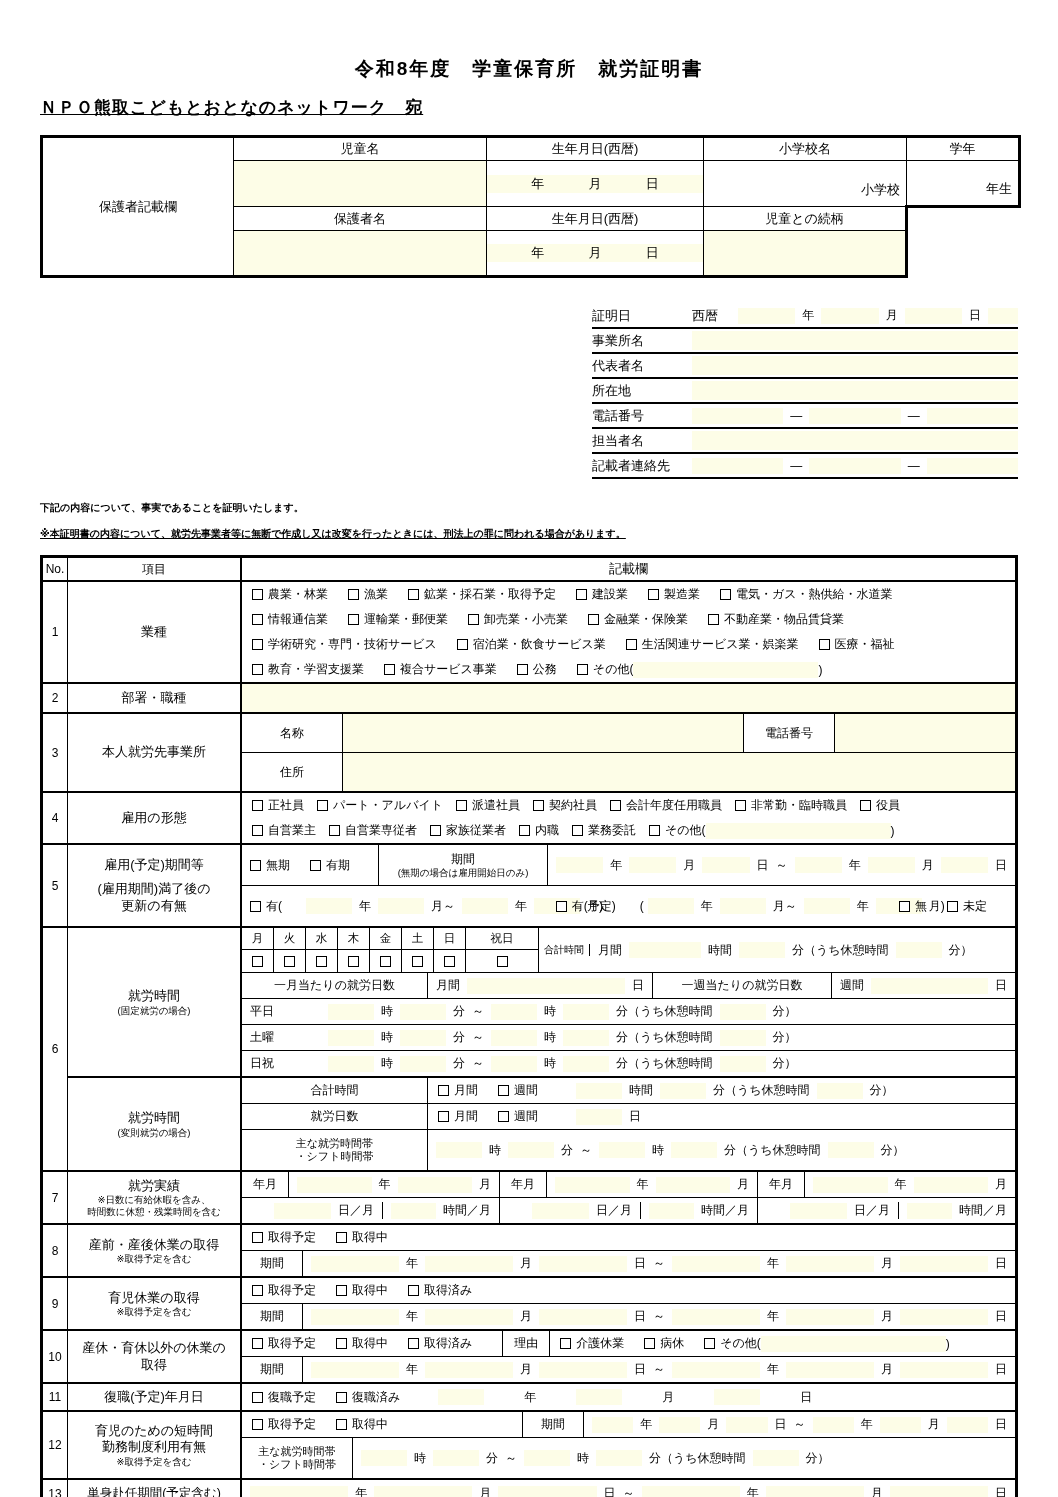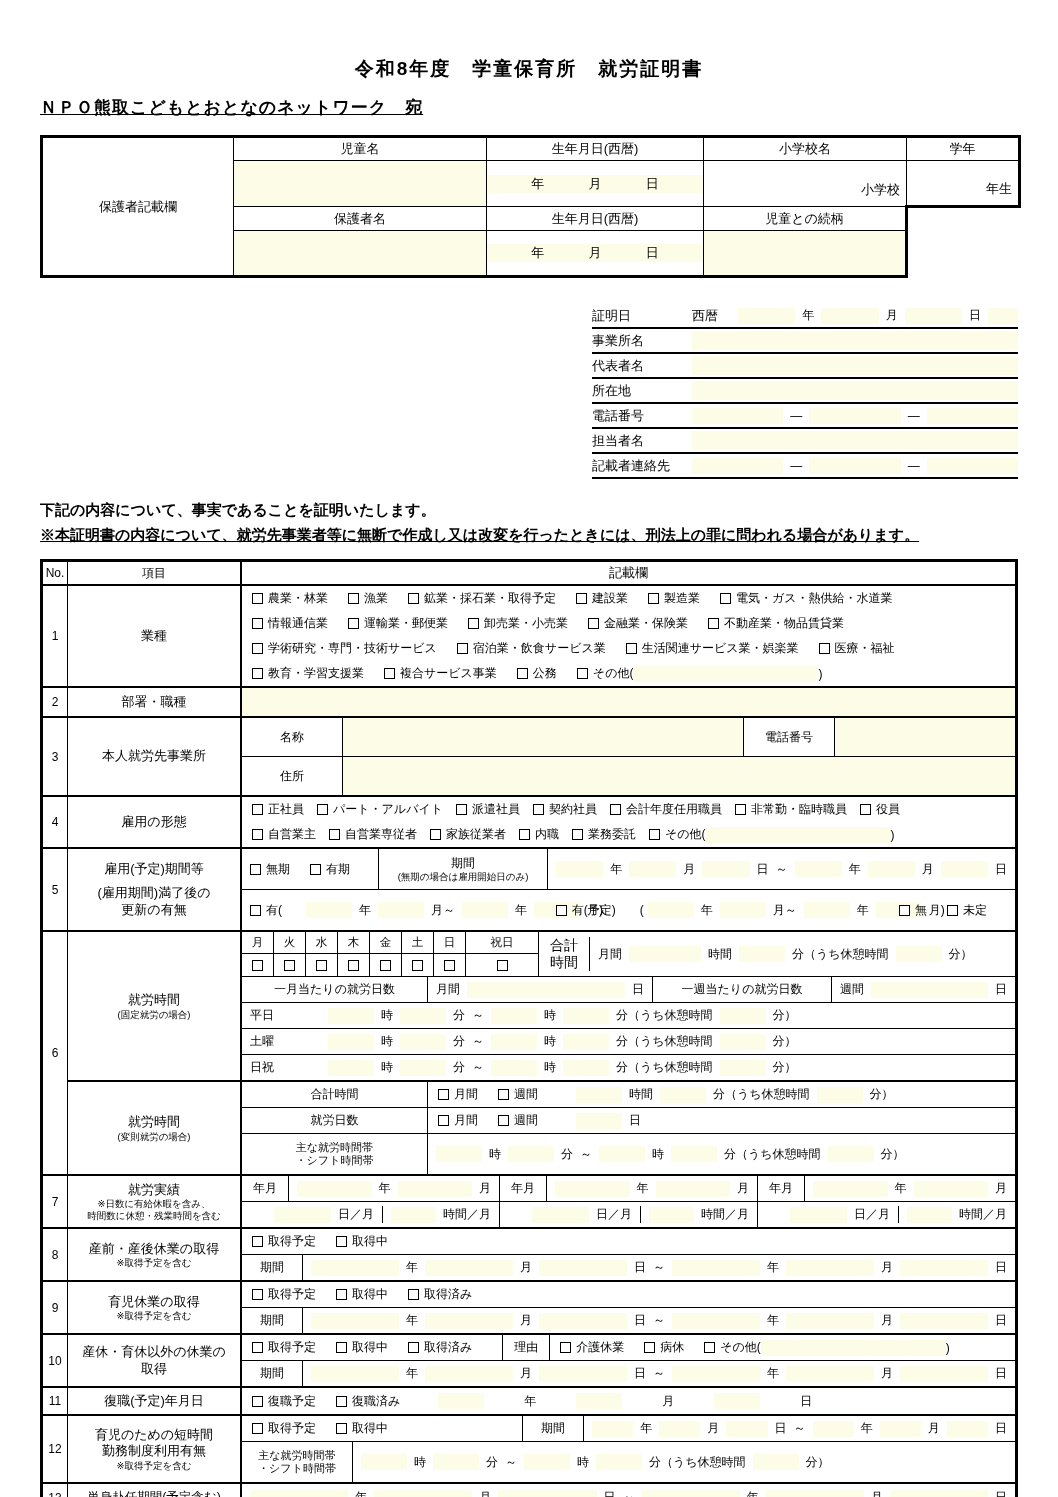--- a/index.html
+++ b/index.html
@@ -24,22 +24,22 @@
   .sfx{padding:0 6px;background:#fff0;font-size:13px;}
   .small{font-size:10px;}
   
   .cert{width:426px;margin:26px 0 0 552px;}
   .cert-row{display:flex;align-items:center;height:23px;border-bottom:2px solid #000;font-size:13px;}
   .cert-label{width:100px;flex:none;}
   .cert-val{flex:1;display:flex;align-items:center;height:19px;}
   .seireki{width:46px;flex:none;font-size:13px;}
   .yfull{flex:1;background:#fdfde7;height:19px;}
   
-  .notes{margin-top:22px;font-size:15px;font-weight:bold;font-family:Liberation Serif, serif;}
-  .notes .n2{margin-top:6px;text-decoration:underline;}
+  .notes{margin-top:22px;font-size:10px;font-weight:bold;}
+  .notes .n2{margin-top:12px;text-decoration:underline;}
   
   .mt{border:3px solid #000;margin-top:14px;width:978px;box-sizing:border-box;}
   .mrow{display:flex;border-top:2px solid #000;align-items:stretch;}
   .mrow.first{border-top:none;}
   .cno{width:24px;flex:none;border-right:1px solid #000;display:flex;align-items:center;justify-content:center;font-size:12px;}
   .citem{width:172px;flex:none;border-right:2px solid #000;display:flex;flex-direction:column;align-items:center;justify-content:center;font-size:13px;text-align:center;line-height:1.25;}
   .cdesc{flex:1;display:flex;flex-direction:column;min-width:0;}
   .hrow{height:22px;}
   .hrow .cno,.hrow .citem{font-size:12px;}
   .hdesc{flex:1;display:flex;align-items:center;justify-content:center;font-size:13px;}
@@ -63,21 +63,21 @@
   .r6body{flex:1;display:flex;flex-direction:column;min-width:0;}
   .r6sec{display:flex;align-items:stretch;}
   .r6sec.second{border-top:2px solid #000;}
   .r6label{width:172px;flex:none;border-right:2px solid #000;display:flex;flex-direction:column;align-items:center;justify-content:center;font-size:13px;}
   .r6content{flex:1;display:flex;flex-direction:column;min-width:0;}
   .wt{display:flex;align-items:stretch;height:44px;}
   .wcol{width:31px;flex:none;border-right:1px solid #000;display:flex;flex-direction:column;}
   .wcol.wide{width:72px;}
   .wh{height:21px;border-bottom:1px solid #000;display:flex;align-items:center;justify-content:center;font-size:11.5px;}
   .wc{flex:1;display:flex;align-items:center;justify-content:center;}
-  .fx-total{width:50px;flex:none;border-right:1px solid #000;display:flex;flex-direction:column;align-items:center;justify-content:center;font-size:14px;line-height:1.2;}
+  .fx-total{width:50px;flex:none;border-right:1px solid #000;display:flex;flex-direction:row;align-items:center;justify-content:center;font-size:10px;line-height:1.2;}
   .lblcell{border-right:1px solid #000;display:flex;align-items:center;justify-content:center;font-size:12px;flex:none;align-self:stretch;text-align:center;line-height:1.2;}
   .lblcell.bl{border-left:1px solid #000;}
   
   .r7wrap{flex:1;display:flex;min-width:0;}
   .r7g{flex:1;min-width:0;display:flex;flex-direction:column;border-right:1px solid #000;}
   .r7g.last{border-right:none;}
   .half{flex:1;display:flex;align-items:center;min-width:0;}
   .half.brdr{border-right:1px solid #000;margin-left:24px;}
 </style>
 </head>

